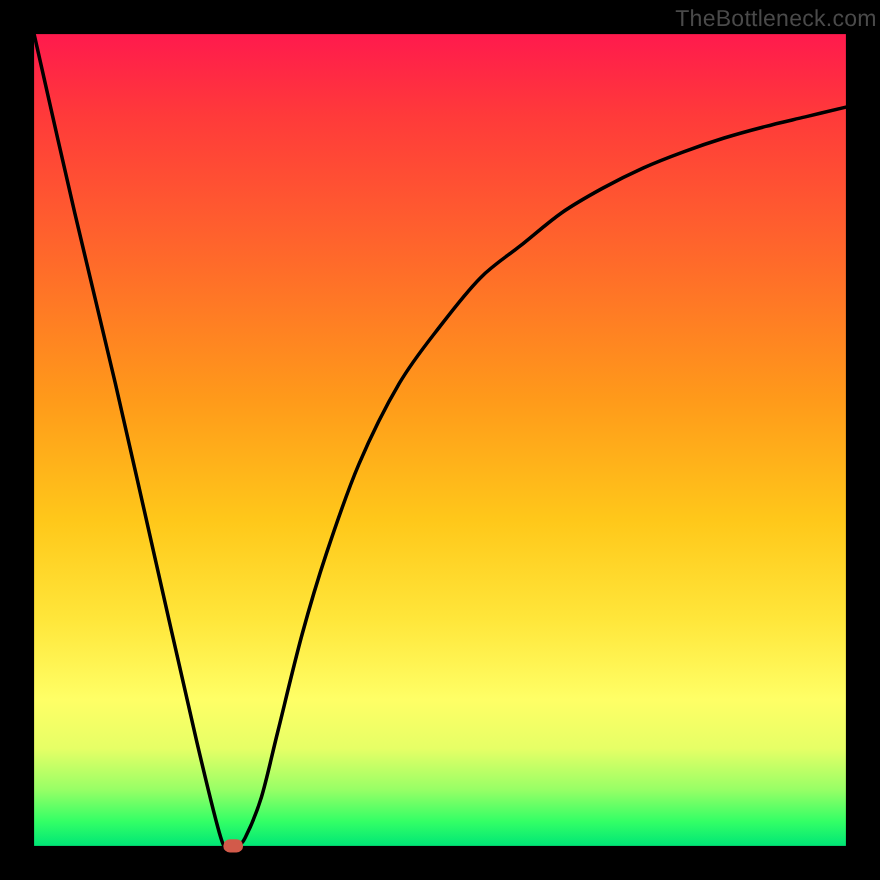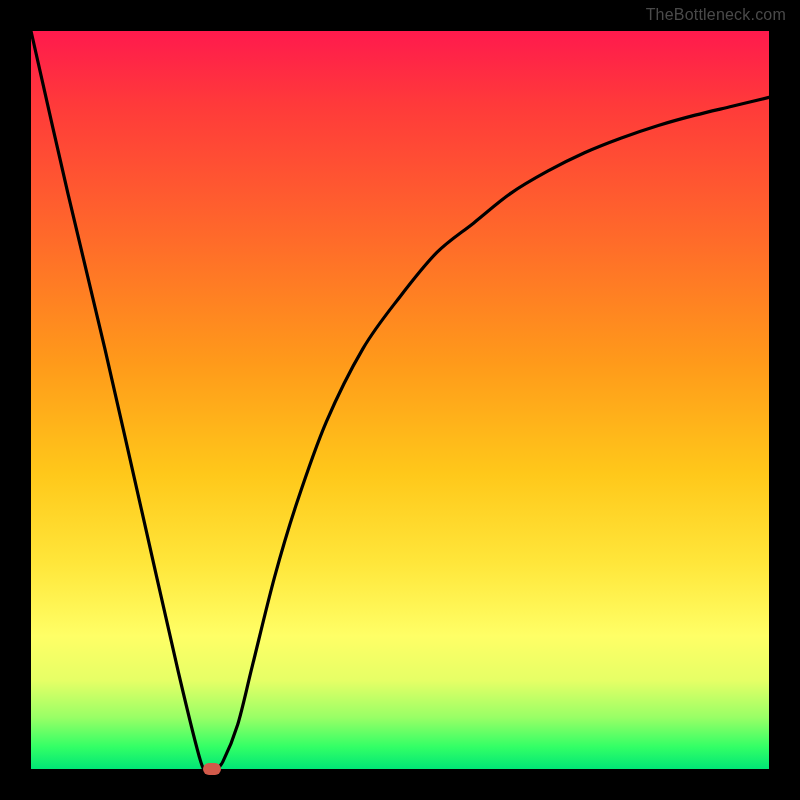--- a/index.html
+++ b/index.html
@@ -35,23 +35,23 @@
       #ffff66 82%,
       #e6ff66 88%,
       #99ff66 93%,
       #33ff66 97%,
       #00e676 100%
     );
   }
   .watermark {
     position: absolute;
     top: 6px;
-    right: 14px;
+    right: 3px;
     color: #4a4a4a;
-    font-size: 16px;
+    font-size: 21px;
     font-weight: 500;
     letter-spacing: 0.2px;
     user-select: none;
   }
   svg.curve {
     position: absolute;
     left: 0;
     top: 0;
     width: 738px;
     height: 738px;

